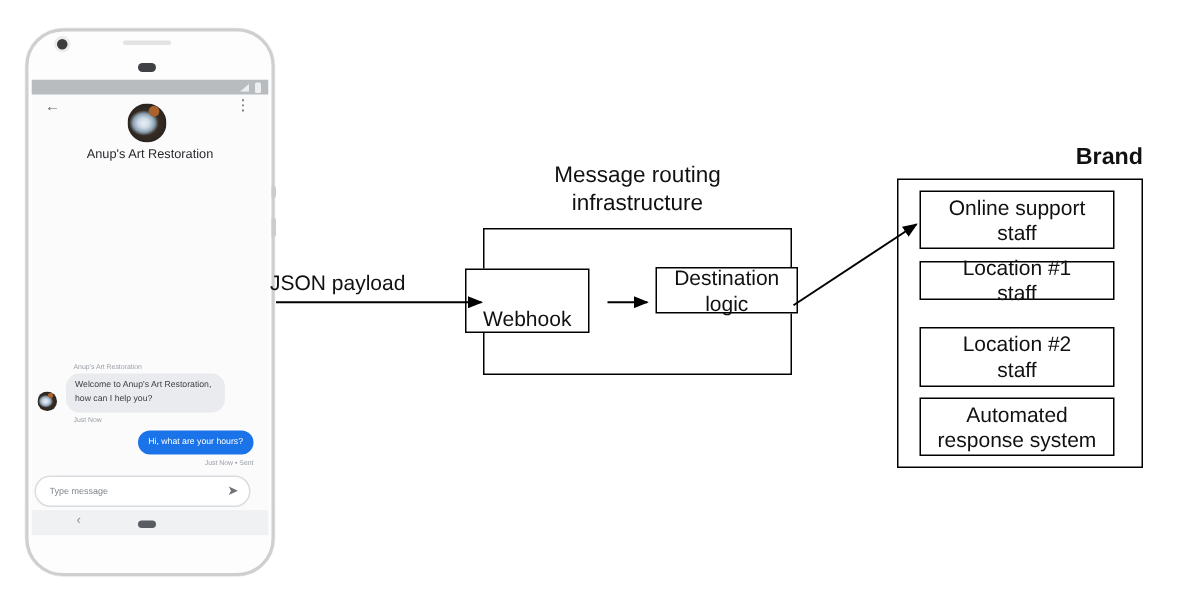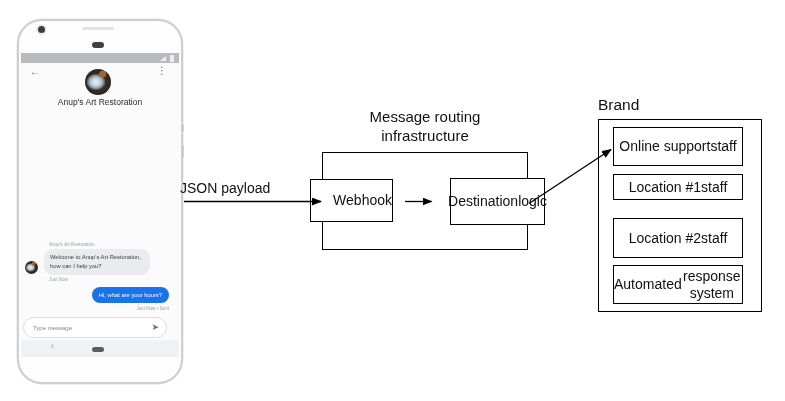--- a/index.html
+++ b/index.html
@@ -60,27 +60,27 @@
   .send { font-size:9px; color:#6f7378; line-height:9px; cursor:default; }
   .navbar { position:absolute; left:0; right:0; bottom:0; height:17px; background:#eff1f3; }
   .nav-back { position:absolute; left:30px; top:1px; font-size:9px; color:#8d9297; }
   .home-pill { position:absolute; left:71px; top:7px; width:12px; height:4.5px;
     border-radius:2.5px; background:#595d61; }
   
   .dg-label { position:absolute; color:#111; }
   .payload-label { left:180px; top:180px; width:145px; text-align:left; font-size:14px; }
   .routing-title { left:350px; top:108px; width:150px; text-align:center;
     font-size:15px; line-height:18.5px; }
-  .brand-title { left:598px; top:96px; width:164px; text-align:left; font-size:15.5px; }
+  .brand-title { left:598px; top:96px; width:164px; text-align:right; font-size:15.5px;font-weight:bold; }
   .dg-box { position:absolute; background:#ffffff; border:1.5px solid #000; }
   .routing-box { left:322px; top:152px; width:206px; height:98px; background:transparent; }
-  .node { display:flex; flex-direction:row; align-items:center; justify-content:center;
+  .node { display:flex; flex-direction:column; align-items:center; justify-content:center;
     text-align:center; font-size:14px; line-height:17px; color:#111; }
   .webhook-box { left:310px; top:179px; width:83px; height:43px;justify-content:flex-end; }
-  .destination-box { left:450px; top:178px; width:95px; height:47px; }
+  .destination-box { left:437px; top:178px; width:95px; height:31px; }
   .brand-box { left:598px; top:119px; width:164px; height:193px; background:transparent; }
   .brand-item { left:613px; width:130px; }
   .bi-0 { top:127px; height:39px; }
   .bi-1 { top:174px; height:26px; }
   .bi-2 { top:218px; height:40px; }
   .bi-3 { top:265px; height:39px; }
   .arrows { position:absolute; left:0; top:0; width:785px; height:401px; pointer-events:none; }
 </style>
 </head>
 <body>

